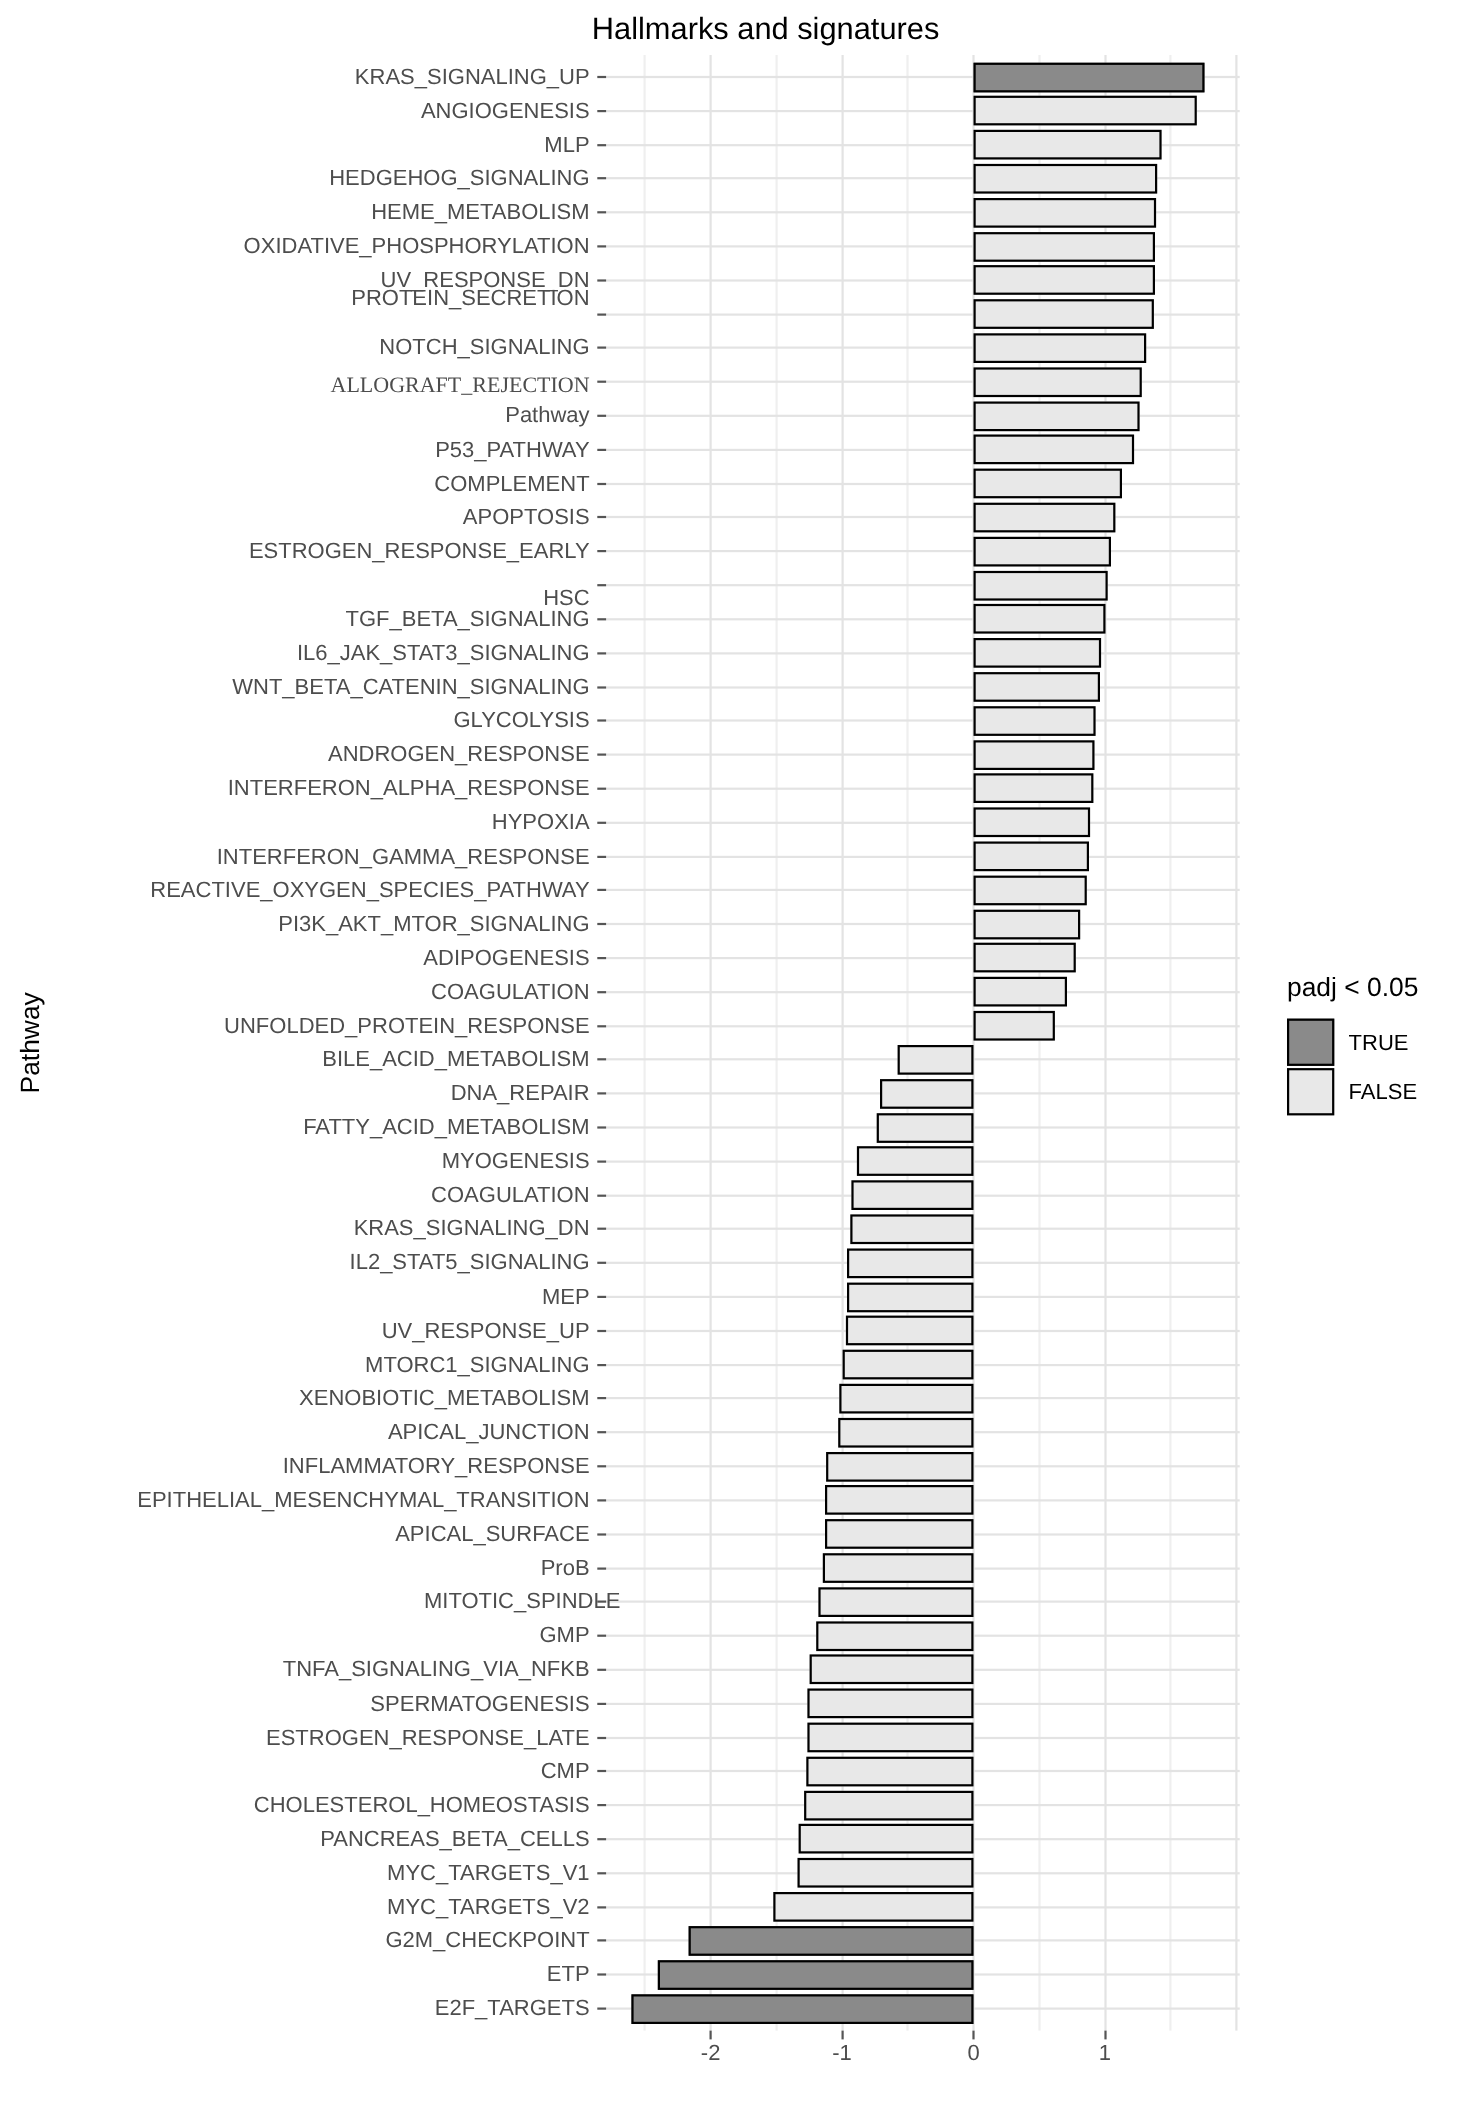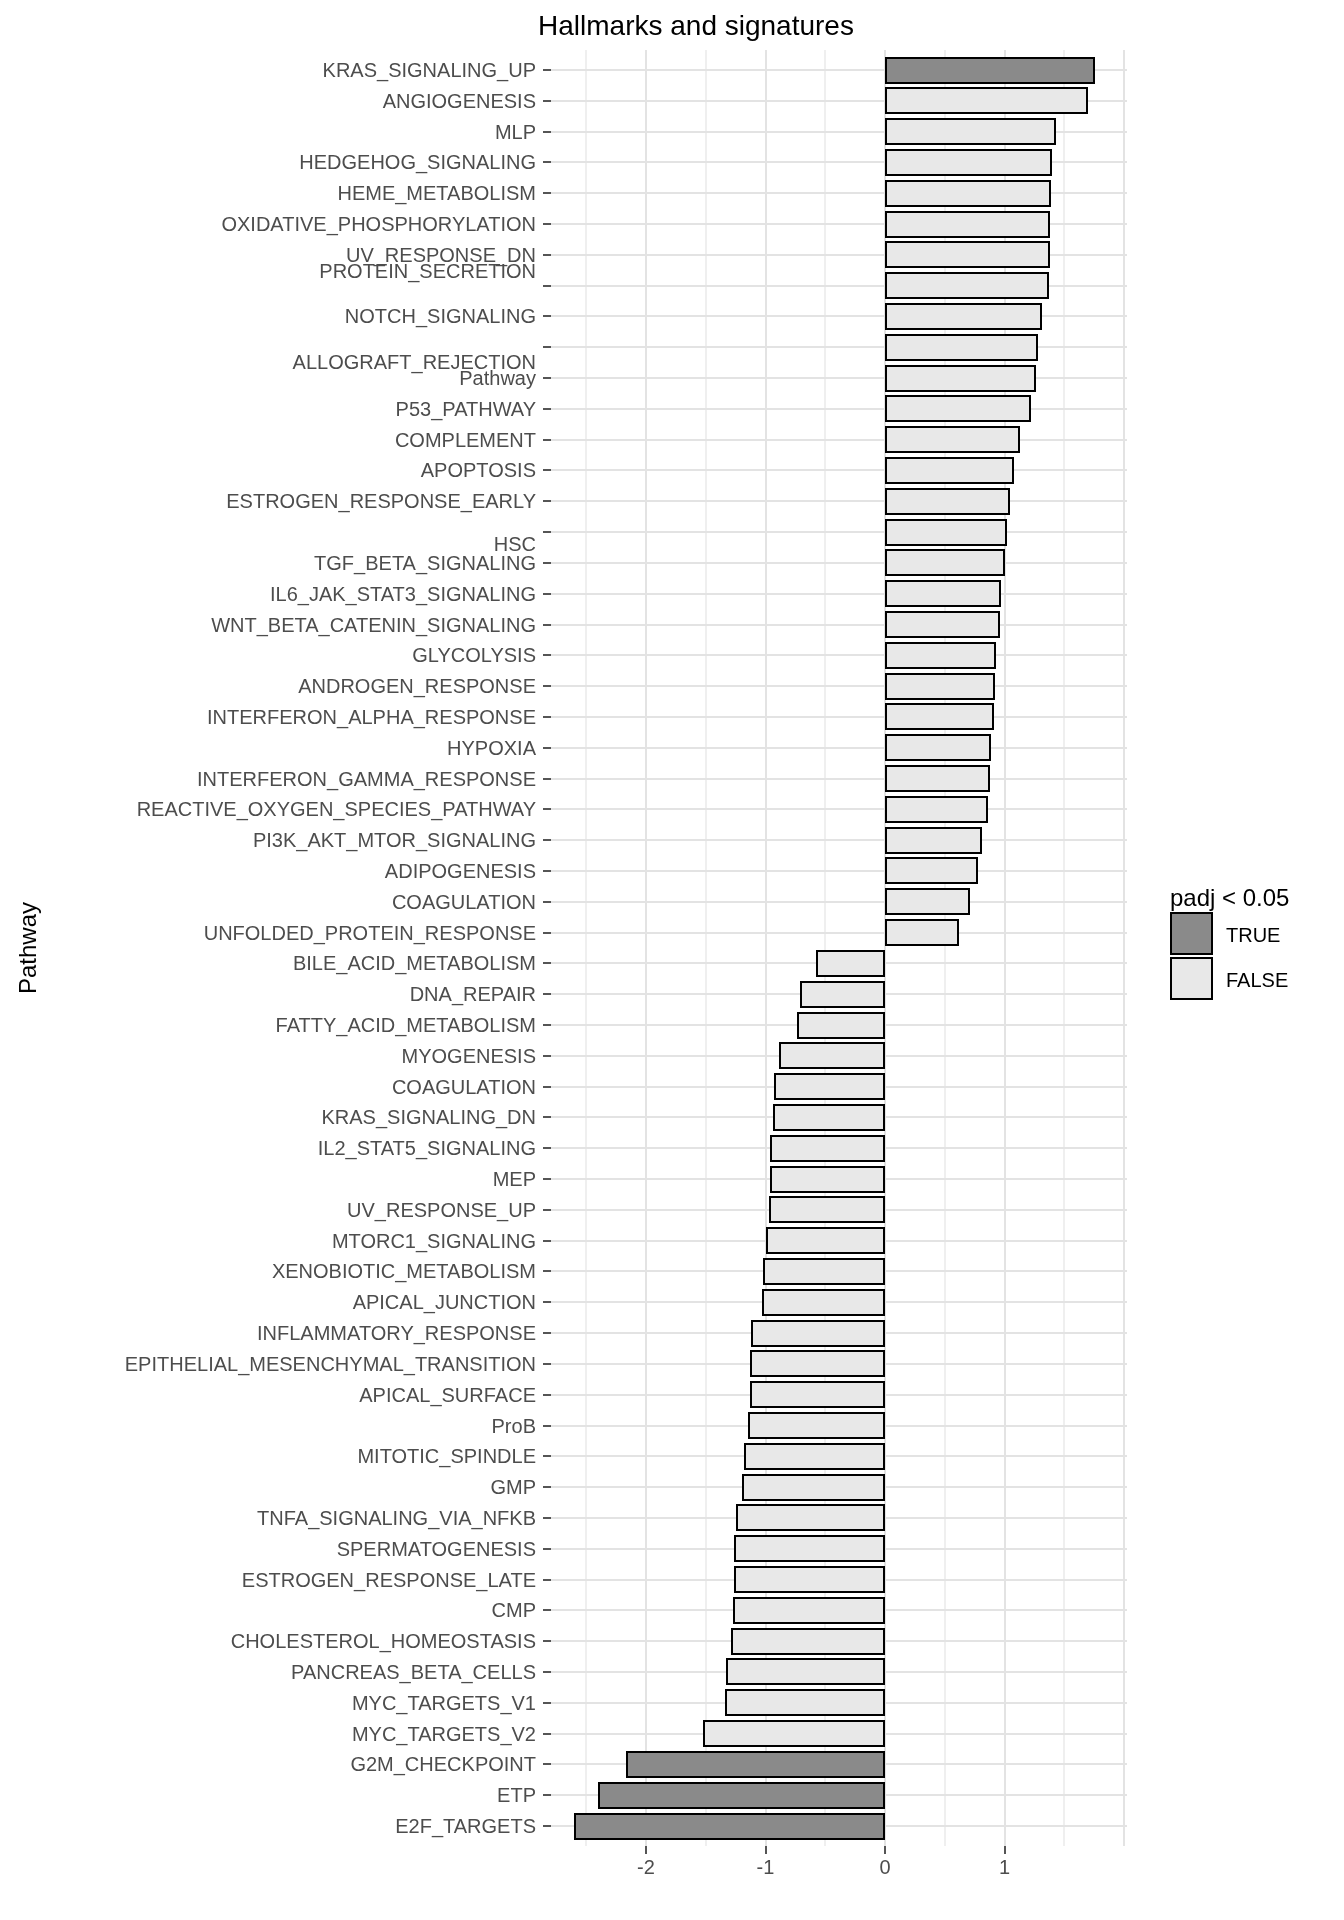--- a/index.html
+++ b/index.html
@@ -14,21 +14,21 @@
   .gridline-v{position:absolute;top:0;height:100%;}
   .gridline-h{position:absolute;left:0;width:100%;}
   .bar{position:absolute;box-sizing:border-box;border:2.5px solid #000;}
   .y-tick-label{position:absolute;left:0;width:536px;text-align:right;font-size:20px;
                 color:#4d4d4d;white-space:nowrap;line-height:26px;}
   .y-tick-mark{position:absolute;width:8px;height:2px;}
   .x-tick-mark{position:absolute;width:2px;height:8px;top:1846px;}
   .x-tick-label{position:absolute;top:1856px;width:80px;margin-left:-40px;text-align:center;
                 font-size:20px;color:#4d4d4d;}
   #legend{position:absolute;left:1170px;top:884px;}
-  .legend-title{font-size:24px;color:#000;white-space:nowrap;}
+  .legend-title{font-size:24px;color:#000;margin-bottom:14px;white-space:nowrap;}
   .legend-row{position:relative;height:45px;}
   .legend-swatch{position:absolute;left:0;top:0;width:43px;height:43px;box-sizing:border-box;
                  border:2.5px solid #000;}
   .legend-label{position:absolute;left:56px;top:50%;transform:translateY(-50%);
                 font-size:20px;color:#000;white-space:nowrap;}
 </style>
 </head>
 <body>
 
 <div id="figure">
@@ -176,21 +176,21 @@
       <div class="y-tick-label" style="top: 180.228px;">HEME_METABOLISM</div>
       <div class="y-tick-mark" style="left: 543px; top: 223.035px; background: rgb(85, 85, 85);"></div>
       <div class="y-tick-label" style="top: 211.035px;">OXIDATIVE_PHOSPHORYLATION</div>
       <div class="y-tick-mark" style="left: 543px; top: 253.842px; background: rgb(85, 85, 85);"></div>
       <div class="y-tick-label" style="top: 241.842px;">UV_RESPONSE_DN</div>
       <div class="y-tick-mark" style="left: 543px; top: 284.649px; background: rgb(85, 85, 85);"></div>
       <div class="y-tick-label" style="top: 258px;">PROTEIN_SECRETION</div>
       <div class="y-tick-mark" style="left: 543px; top: 315.456px; background: rgb(85, 85, 85);"></div>
       <div class="y-tick-label" style="top: 303.456px;">NOTCH_SIGNALING</div>
       <div class="y-tick-mark" style="left: 543px; top: 346.263px; background: rgb(85, 85, 85);"></div>
-      <div class="y-tick-label" style="top: 349px;">ALLOGRAFT_REJECTION</div>
+      <div class="y-tick-label" style="top: 337px; font-family: Liberation Serif, serif;">ALLOGRAFT_REJECTION</div>
       <div class="y-tick-mark" style="left: 543px; top: 377.07px; background: rgb(85, 85, 85);"></div>
       <div class="y-tick-label" style="top: 365.07px;">Pathway</div>
       <div class="y-tick-mark" style="left: 543px; top: 407.877px; background: rgb(85, 85, 85);"></div>
       <div class="y-tick-label" style="top: 395.877px;">P53_PATHWAY</div>
       <div class="y-tick-mark" style="left: 543px; top: 438.684px; background: rgb(85, 85, 85);"></div>
       <div class="y-tick-label" style="top: 426.684px;">COMPLEMENT</div>
       <div class="y-tick-mark" style="left: 543px; top: 469.491px; background: rgb(85, 85, 85);"></div>
       <div class="y-tick-label" style="top: 457.491px;">APOPTOSIS</div>
       <div class="y-tick-mark" style="left: 543px; top: 500.298px; background: rgb(85, 85, 85);"></div>
       <div class="y-tick-label" style="top: 488.298px;">ESTROGEN_RESPONSE_EARLY</div>
@@ -248,21 +248,21 @@
       <div class="y-tick-label" style="top: 1289.28px;">APICAL_JUNCTION</div>
       <div class="y-tick-mark" style="left: 543px; top: 1332.09px; background: rgb(85, 85, 85);"></div>
       <div class="y-tick-label" style="top: 1320.09px;">INFLAMMATORY_RESPONSE</div>
       <div class="y-tick-mark" style="left: 543px; top: 1362.89px; background: rgb(85, 85, 85);"></div>
       <div class="y-tick-label" style="top: 1350.89px;">EPITHELIAL_MESENCHYMAL_TRANSITION</div>
       <div class="y-tick-mark" style="left: 543px; top: 1393.7px; background: rgb(85, 85, 85);"></div>
       <div class="y-tick-label" style="top: 1381.7px;">APICAL_SURFACE</div>
       <div class="y-tick-mark" style="left: 543px; top: 1424.51px; background: rgb(85, 85, 85);"></div>
       <div class="y-tick-label" style="top: 1412.51px;">ProB</div>
       <div class="y-tick-mark" style="left: 543px; top: 1455.32px; background: rgb(85, 85, 85);"></div>
-      <div class="y-tick-label" style="top: 1443.32px;">MITOTIC_SPINDLE</div>
+      <div class="y-tick-label" style="top: 1443.32px; padding-left: 28px;">MITOTIC_SPINDLE</div>
       <div class="y-tick-mark" style="left: 543px; top: 1486.12px; background: rgb(85, 85, 85);"></div>
       <div class="y-tick-label" style="top: 1474.12px;">GMP</div>
       <div class="y-tick-mark" style="left: 543px; top: 1516.93px; background: rgb(85, 85, 85);"></div>
       <div class="y-tick-label" style="top: 1504.93px;">TNFA_SIGNALING_VIA_NFKB</div>
       <div class="y-tick-mark" style="left: 543px; top: 1547.74px; background: rgb(85, 85, 85);"></div>
       <div class="y-tick-label" style="top: 1535.74px;">SPERMATOGENESIS</div>
       <div class="y-tick-mark" style="left: 543px; top: 1578.54px; background: rgb(85, 85, 85);"></div>
       <div class="y-tick-label" style="top: 1566.54px;">ESTROGEN_RESPONSE_LATE</div>
       <div class="y-tick-mark" style="left: 543px; top: 1609.35px; background: rgb(85, 85, 85);"></div>
       <div class="y-tick-label" style="top: 1597.35px;">CMP</div>

